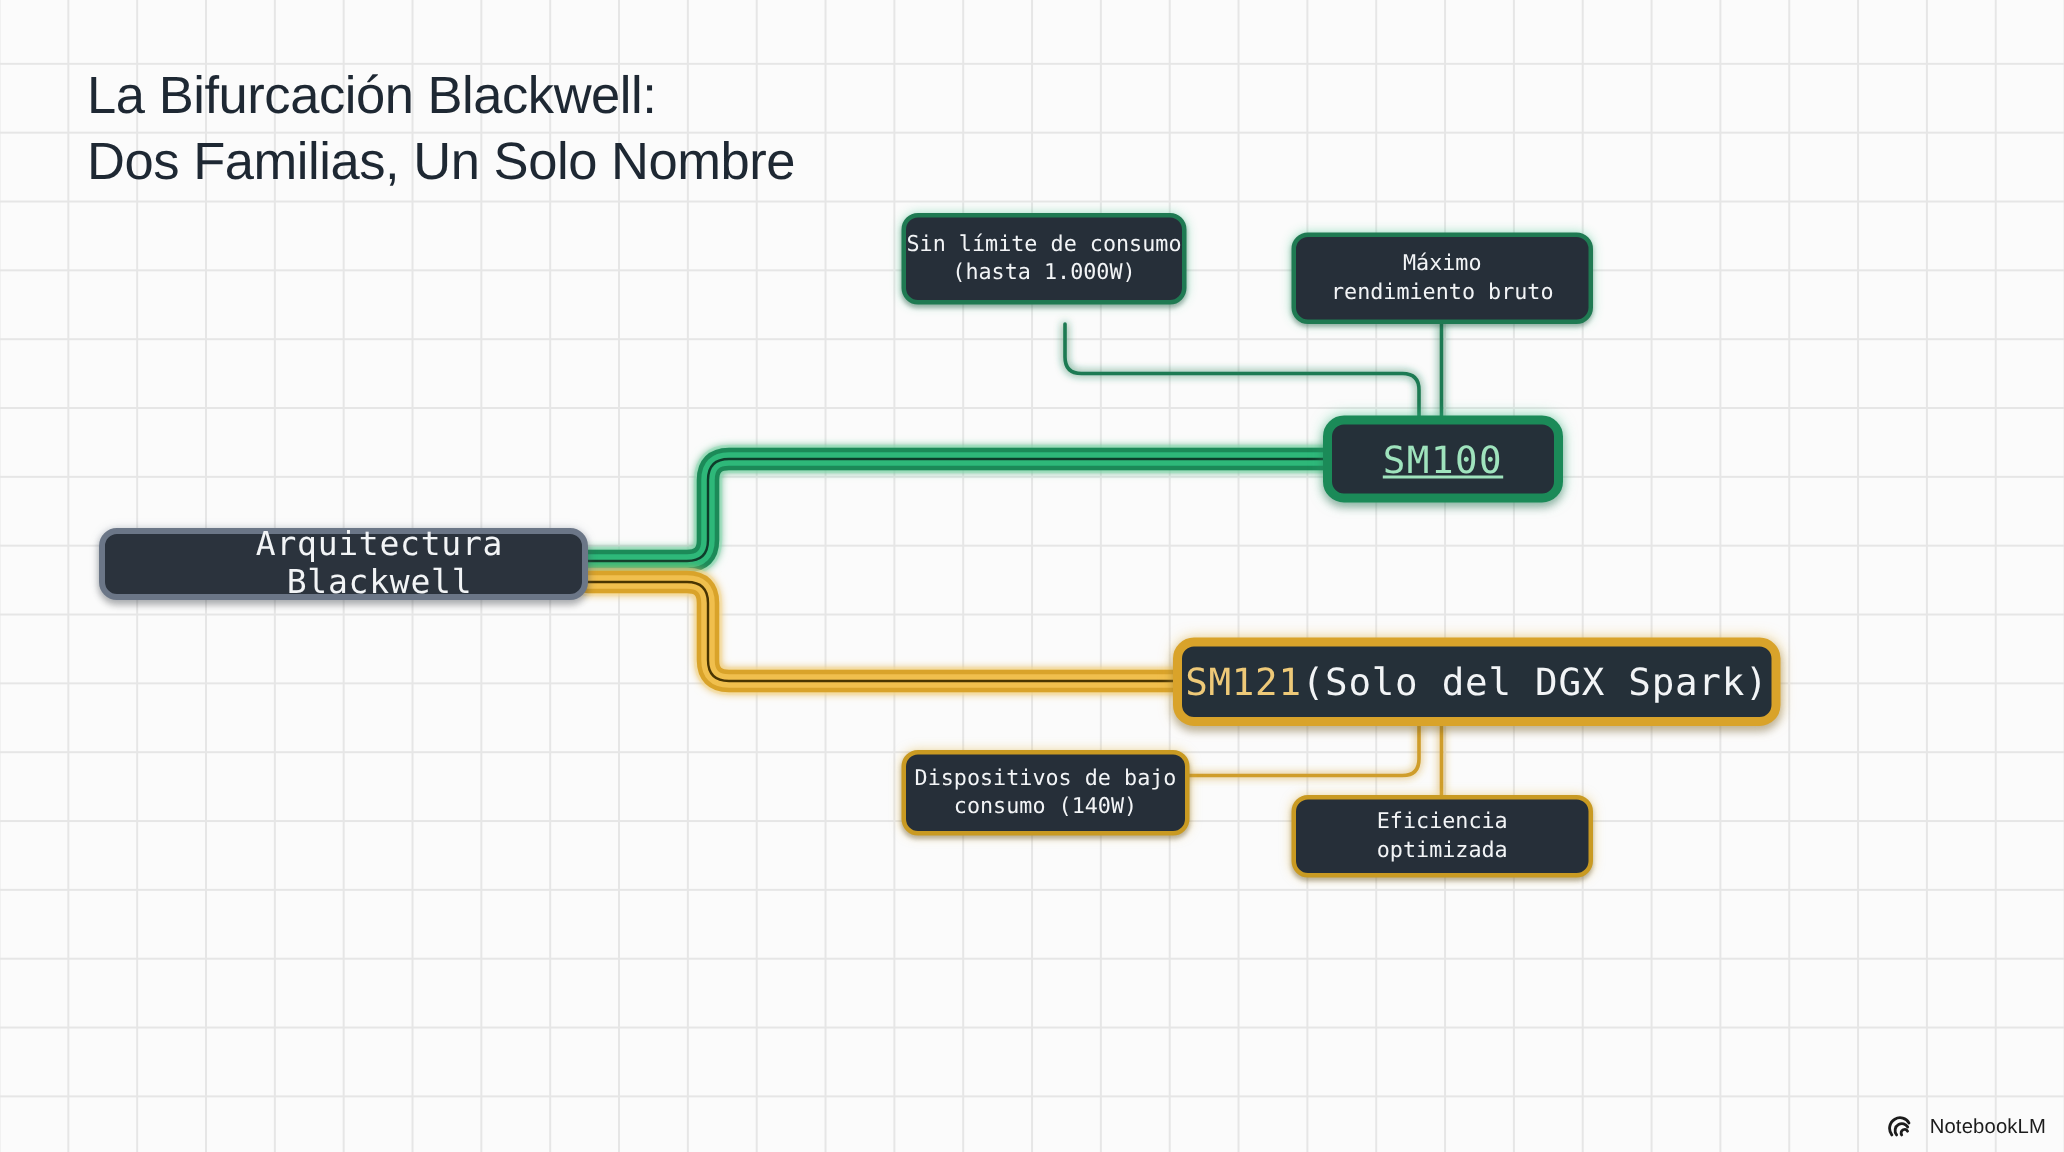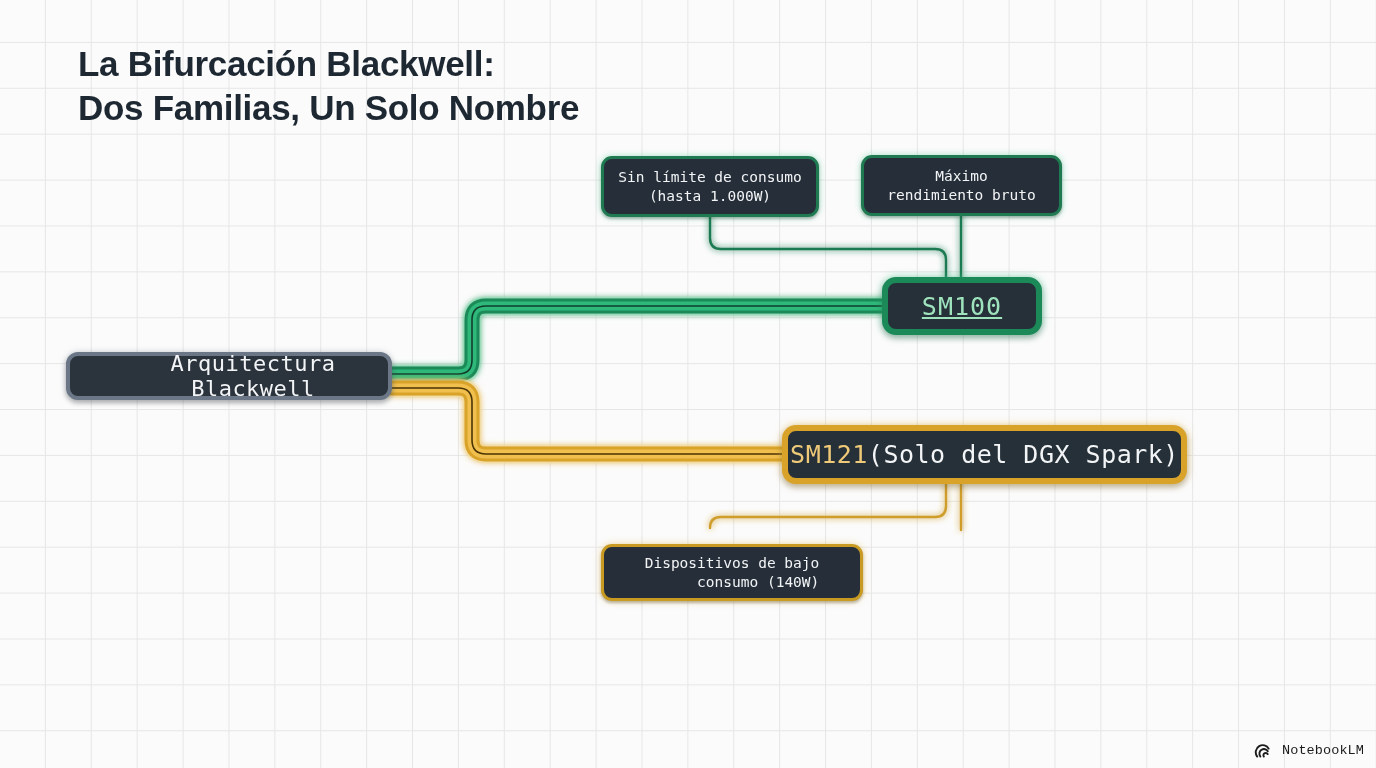--- a/index.html
+++ b/index.html
@@ -17,26 +17,26 @@
       linear-gradient(to right, #e6e6e6 1px, transparent 1px),
       linear-gradient(to bottom, #e6e6e6 1px, transparent 1px);
     background-size: 45.9px 45.9px;
     background-position: -1px -4px;
     font-family: "Liberation Sans", sans-serif;
   }
 
   
   #title {
     position: absolute;
-    left: 78px;
+    left: 58px;
     top: 42px;
     width: 800px;
     color: #1e2833;
     font-family: "Liberation Sans", sans-serif;
-    font-weight: bold;
+    font-weight: normal;
     font-size: 35px;
     line-height: 44px;
     letter-spacing: -0.3px;
     white-space: pre-line;
   }
 
   
   #links {
     position: absolute;
     left: 0;
@@ -109,21 +109,21 @@
 
   
   #watermark {
     position: absolute;
     right: 12px;
     bottom: 10px;
     display: flex;
     align-items: center;
     gap: 11px;
     color: #1c1c1c;
-    font-family: Liberation Mono, monospace;
+    font-family: Liberation Sans, sans-serif;
     font-size: 13.5px;
     letter-spacing: 0.1px;
   }
   #watermark svg { display: block; }
 </style>
 </head>
 <body>
 
 <div id="canvas">
 
@@ -171,33 +171,35 @@
     <g filter="url(#glowAmber)">
       <path d="M 946 484 L 946 506 Q 946 517 935 517 L 721 517 Q 710 517 710 528 L 710 528" fill="none" stroke="#cf9d2a" stroke-width="2.4" stroke-linecap="round" stroke-linejoin="round"></path>
       <path d="M 961 484 L 961 530" fill="none" stroke="#cf9d2a" stroke-width="2.4" stroke-linecap="round" stroke-linejoin="round"></path>
     </g>
   </svg>
 
   <div class="node root" style="left:66px; top:352px; width:326px; height:48px;">Arquitectura Blackwell</div>
 
   <div class="node branch-green" style="left:882px; top:277px; width:160px; height:58px;text-decoration:underline;">SM100</div>
 
-  <div class="node leaf" style="left:601px; top:156px; width:218px; height:61px;">Sin límite de consumo
+  <div class="node leaf" style="left:601px; top:142px; width:190px; height:61px;">Sin límite de consumo
 (hasta 1.000W)</div>
 
   <div class="node leaf" style="left:861px; top:155px; width:201px; height:61px;">Máximo
 rendimiento bruto</div>
 
   <div class="node branch-amber" style="left:782px; top:425px; width:405px; height:59px;">
     <span class="gold-word">SM121</span><span> (Solo del DGX Spark)</span>
   </div>
 
-  <div class="node leaf amber" style="left:601px; top:544px; width:262px; height:57px;text-align:right;">Dispositivos de bajo
+  <div class="node leaf amber" style="left:601px; top:500px; width:192px; height:57px;">Dispositivos de bajo
 consumo (140W)</div>
 
+  <div class="node leaf amber" style="left:861px; top:530px; width:201px; height:55px;">Eficiencia
+optimizada</div>
 
   <div id="watermark">
     <span>
       <svg width="17" height="14" viewBox="0 0 17 14">
         <path d="M3.2 12.6 C0.6 9.2 1.6 4.2 5.2 2.1 C8.6 0.1 12.9 1.3 14.6 4.6" fill="none" stroke="#1c1c1c" stroke-width="1.9" stroke-linecap="round"></path>
         <path d="M6.4 12.6 C4.6 10.3 5.3 7.0 7.7 5.7 C9.9 4.4 12.6 5.2 13.8 7.3" fill="none" stroke="#1c1c1c" stroke-width="1.9" stroke-linecap="round"></path>
         <path d="M9.8 12.6 C9.0 11.3 9.5 9.8 10.8 9.2 C11.9 8.7 13.1 9.1 13.7 10.1" fill="none" stroke="#1c1c1c" stroke-width="1.9" stroke-linecap="round"></path>
       </svg>
     </span>
     <span>NotebookLM</span>

